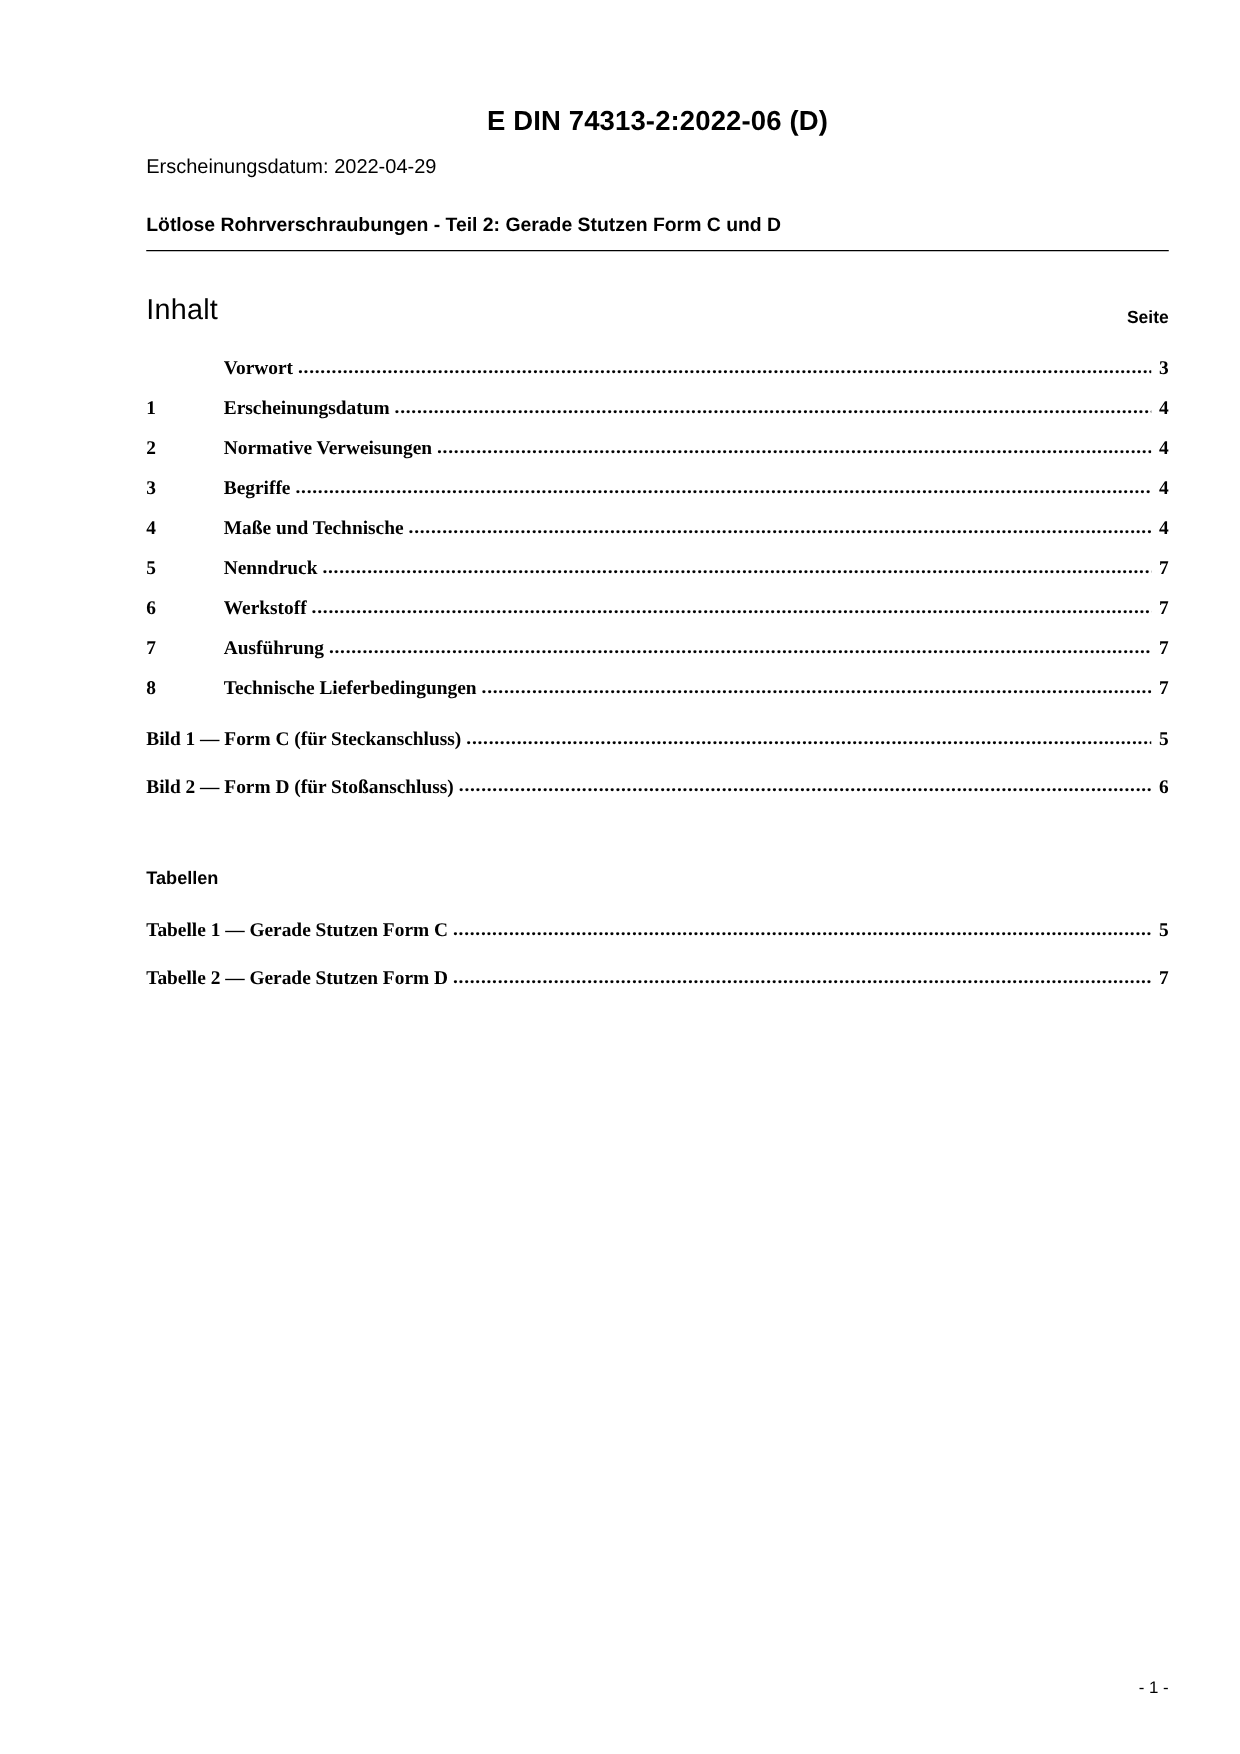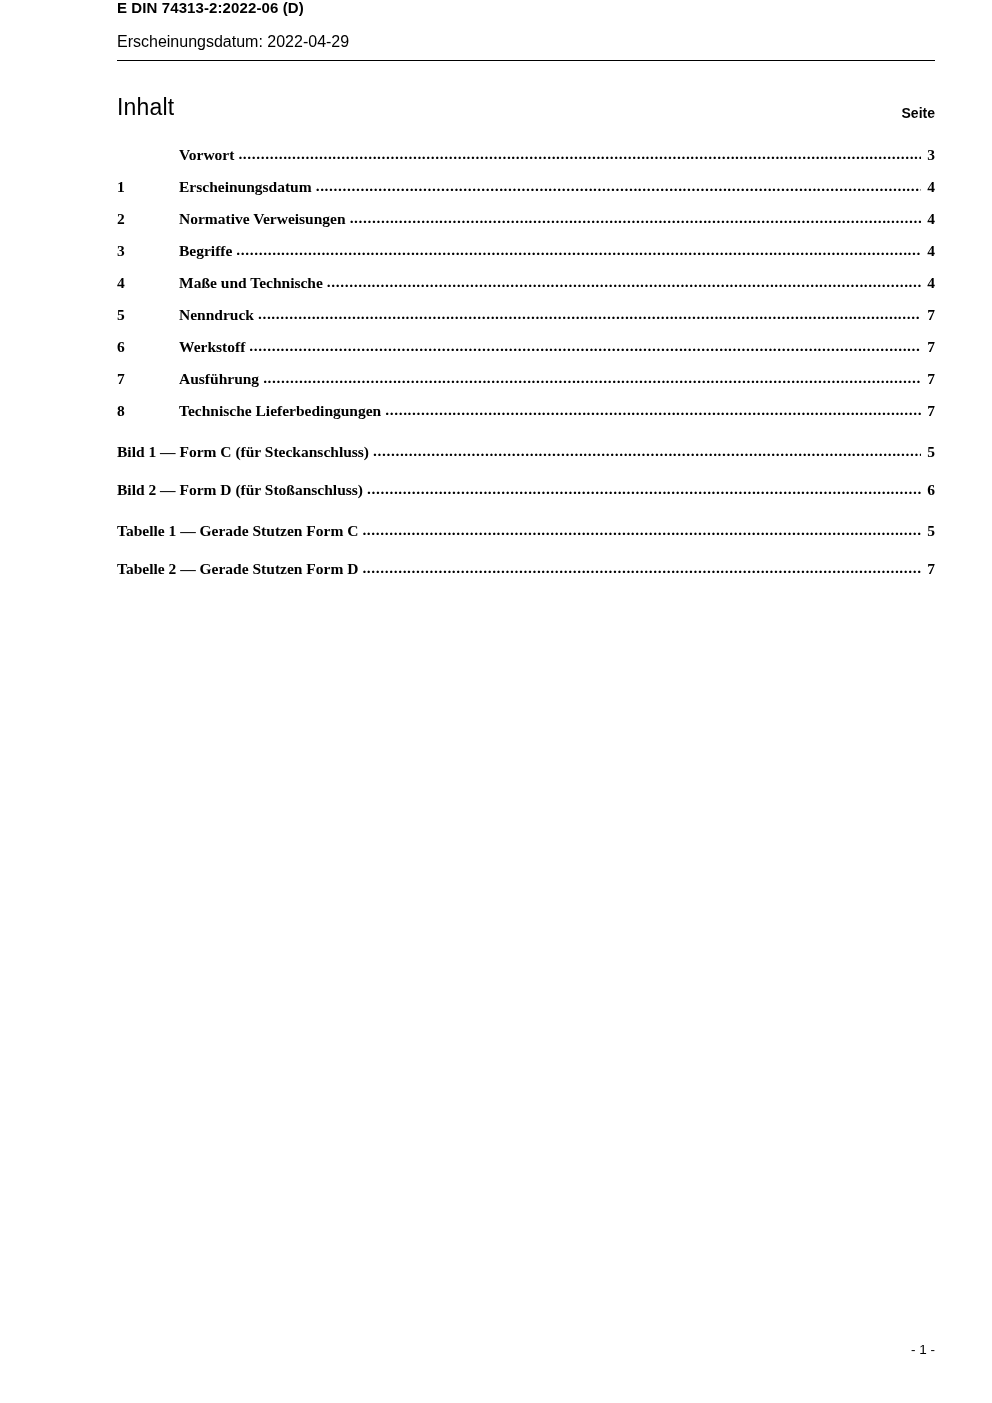--- a/index.html
+++ b/index.html
@@ -26,24 +26,26 @@
   }
   .content {
     position: absolute;
     left: 117px;
     top: 0;
     width: 818px;
   }
 
   
   .doc-number {
-    font-size: 15px;
+    font-size: 22px;
     font-weight: bold;
     letter-spacing: 0.1px;
+    margin-top: 85px;
     line-height: 1.1;
+    text-align: center;
   }
   .doc-date {
     font-size: 16px;
     font-weight: normal;
     margin-top: 15px;
     line-height: 1.2;
   }
   .doc-title {
     font-size: 15.5px;
     font-weight: bold;
@@ -143,20 +145,21 @@
   }
 </style>
 </head>
 <body>
 
 <div class="page">
   <div class="content">
 
     <div class="doc-number">E DIN 74313-2:2022-06 (D)</div>
     <div class="doc-date">Erscheinungsdatum: 2022-04-29</div>
+    <div class="doc-title">Lötlose Rohrverschraubungen - Teil 2: Gerade Stutzen Form C und D</div>
     <hr class="title-rule">
 
     <div class="toc-head">
       <div class="toc-head-title">Inhalt</div>
       <div class="toc-head-page">Seite</div>
     </div>
 
     <div class="toc-list">
 
       <div class="toc-row no-num">
@@ -231,20 +234,21 @@
         <span class="dots">......................................................................................................................................................................................................................................................................................................................................................................................................</span>
         <span class="pg">5</span>
       </div>
       <div class="toc-row wide no-num">
         <span class="label">Bild 2 — Form D (für Stoßanschluss)</span>
         <span class="dots">......................................................................................................................................................................................................................................................................................................................................................................................................</span>
         <span class="pg">6</span>
       </div>
     </div>
 
+    <div class="sub-head tabellen">Tabellen</div>
 
     <div class="toc-list">
       <div class="toc-row wide no-num">
         <span class="label">Tabelle 1 — Gerade Stutzen Form C</span>
         <span class="dots">......................................................................................................................................................................................................................................................................................................................................................................................................</span>
         <span class="pg">5</span>
       </div>
       <div class="toc-row wide no-num">
         <span class="label">Tabelle 2 — Gerade Stutzen Form D</span>
         <span class="dots">......................................................................................................................................................................................................................................................................................................................................................................................................</span>

